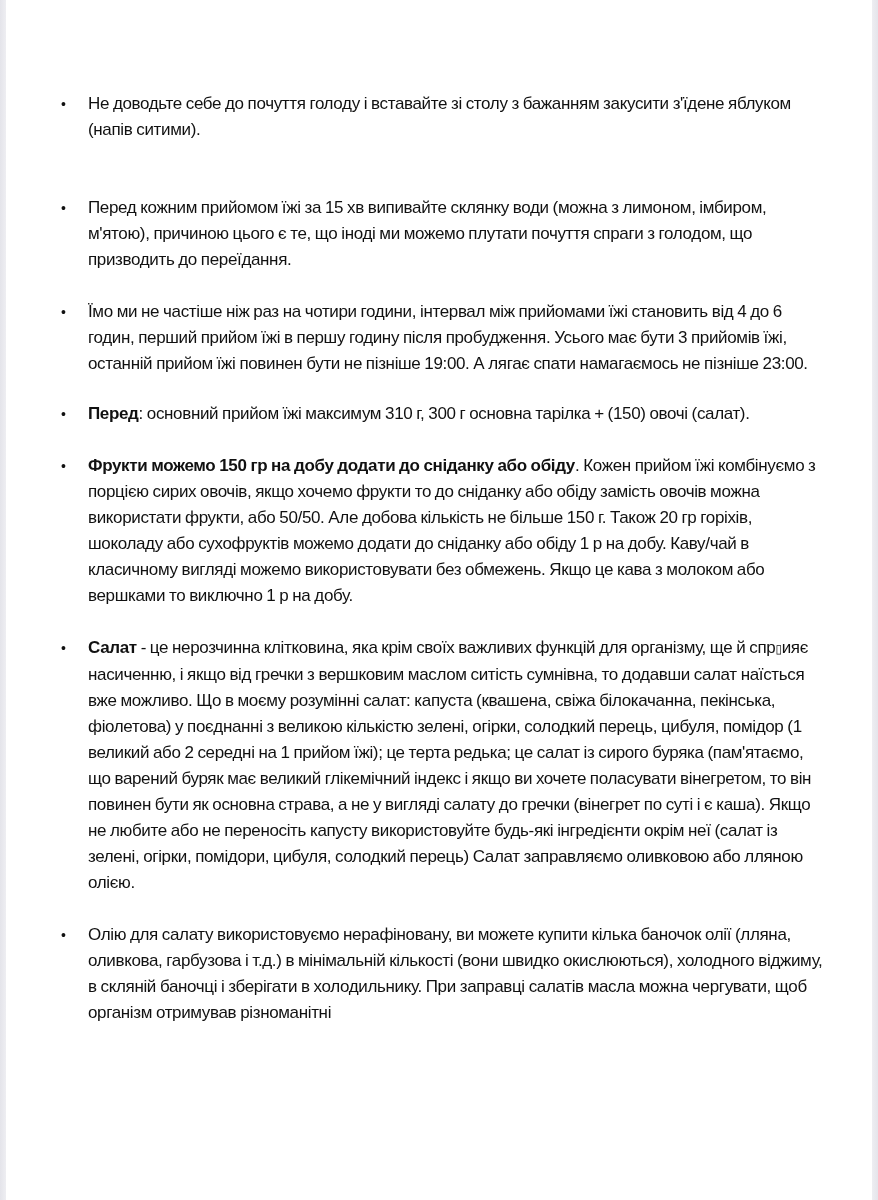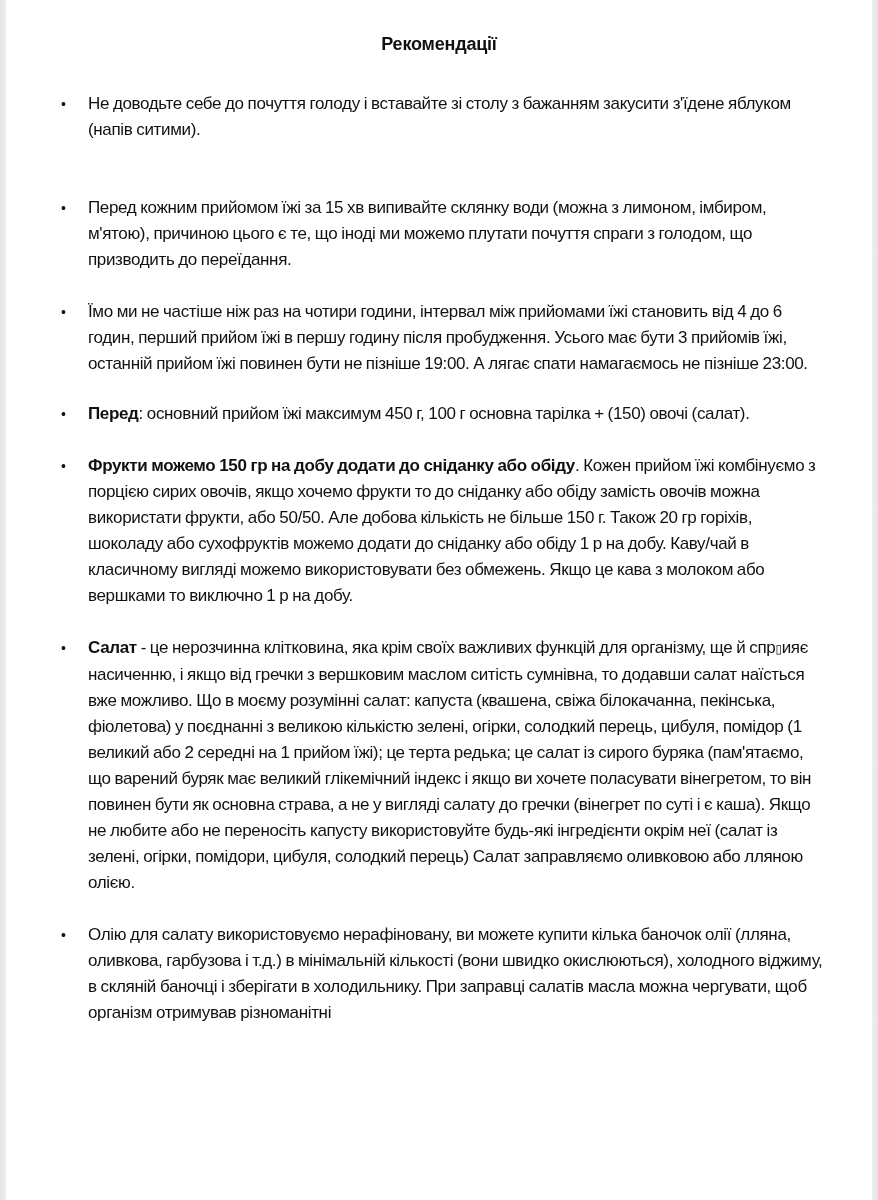--- a/index.html
+++ b/index.html
@@ -72,41 +72,40 @@
     }
   </style>
 </head>
 <body>
 
 <div class="frame">
   <div class="edge-left"></div>
   <div class="edge-right"></div>
 
   <div class="page">
-    <div class="title">Рекомендації</div>
 
     <ul class="list">
       <li class="item" style="margin-bottom:52px;">
         <span class="bullet">•</span>
         <span>Не доводьте себе до почуття голоду і вставайте зі столу з бажанням закусити з'їдене яблуком (напів ситими).</span>
       </li>
 
       <li class="item" style="margin-bottom:26px;">
         <span class="bullet">•</span>
         <span>Перед кожним прийомом їжі за 15 хв випивайте склянку води (можна з лимоном, імбиром, м'ятою), причиною цього є те, що іноді ми можемо плутати почуття спраги з голодом, що призводить до переїдання.</span>
       </li>
 
       <li class="item" style="margin-bottom:24px;">
         <span class="bullet">•</span>
         <span>Їмо ми не частіше ніж раз на чотири години, інтервал між прийомами їжі становить від 4 до 6 годин, перший прийом їжі в першу годину після пробудження. Усього має бути 3 прийомів їжі, останній прийом їжі повинен бути не пізніше 19:00. А лягає спати намагаємось не пізніше 23:00.</span>
       </li>
 
       <li class="item" style="margin-bottom:26px;">
         <span class="bullet">•</span>
-        <span class="bold">Перед</span><span>: основний прийом їжі максимум 450 г, 100 г основна тарілка + (150) овочі (салат).</span>
+        <span class="bold">Перед</span><span>: основний прийом їжі максимум 310 г, 300 г основна тарілка + (150) овочі (салат).</span>
       </li>
 
       <li class="item" style="margin-bottom:26px;">
         <span class="bullet">•</span>
         <span class="bold">Фрукти можемо 150 гр на добу додати до сніданку або обіду</span><span>. Кожен прийом їжі комбінуємо з порцією сирих овочів, якщо хочемо фрукти то до сніданку або обіду замість овочів можна використати фрукти, або 50/50. Але добова кількість не більше 150 г.  Також 20 гр горіхів, шоколаду або сухофруктів можемо додати до сніданку або обіду 1 р на добу. Каву/чай в класичному вигляді можемо використовувати без обмежень. Якщо це кава з молоком або вершками то виключно 1 р на добу.</span>
       </li>
 
       <li class="item" style="margin-bottom:26px;">
         <span class="bullet">•</span>
         <span class="bold">Салат</span><span> - це нерозчинна клітковина, яка крім своїх важливих функцій для організму, ще й спр</span><span class="glyph-box">▯</span><span>ияє насиченню, і якщо від гречки з вершковим маслом ситість сумнівна, то додавши салат наїсться вже можливо.  Що в моєму розумінні салат: капуста (квашена, свіжа білокачанна, пекінська, фіолетова) у поєднанні з великою кількістю зелені, огірки, солодкий перець, цибуля, помідор (1 великий або 2 середні на 1 прийом їжі); це терта редька; це салат із сирого буряка (пам'ятаємо, що варений буряк має великий глікемічний індекс і якщо ви хочете поласувати вінегретом, то він повинен бути як основна страва, а не у вигляді салату до гречки (вінегрет по суті і є каша). Якщо не любите або не переносіть капусту використовуйте будь-які інгредієнти окрім неї (салат із зелені, огірки, помідори, цибуля, солодкий перець) Салат заправляємо оливковою або лляною олією.</span>

